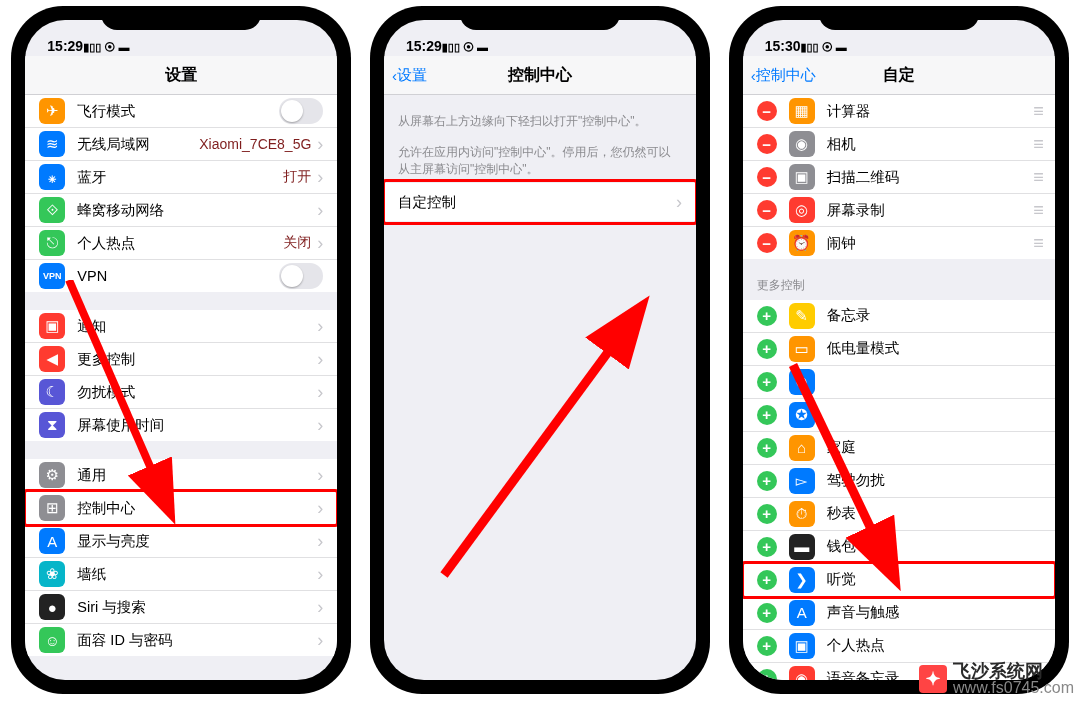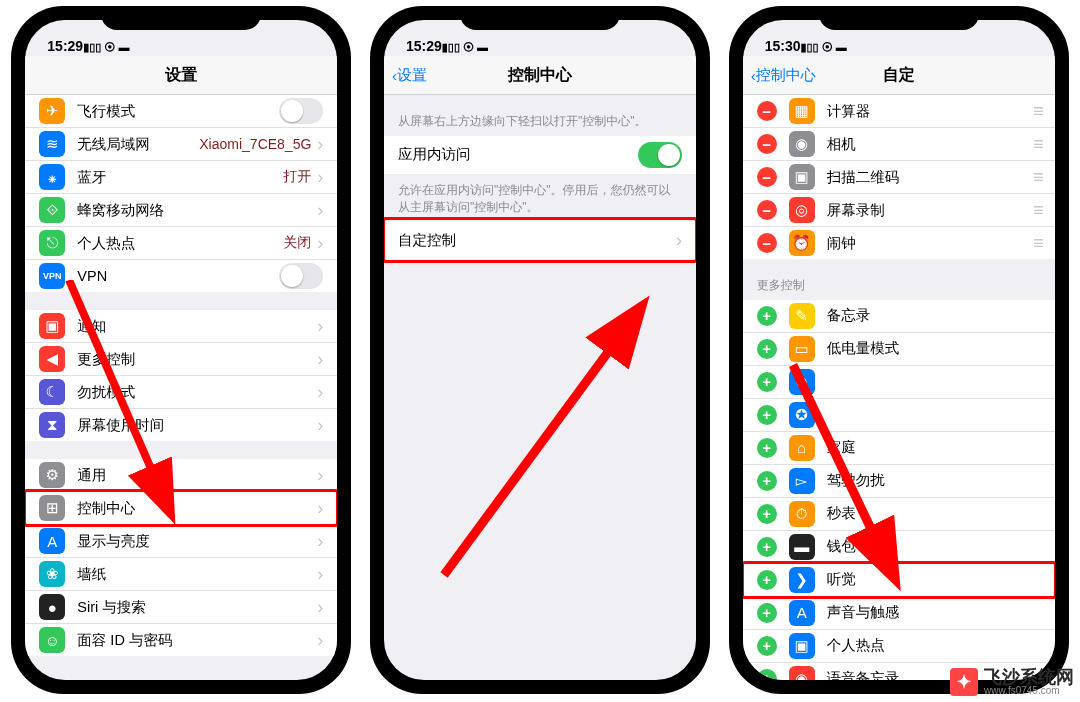--- a/index.html
+++ b/index.html
@@ -270,28 +270,20 @@
     <div class="statusbar">
       <span>15:29</span>
       <span class="right">▮▯▯ ⦿ ▬</span>
     </div>
     <div class="navbar">
       <span class="back">‹<span>设置</span></span>
       <span>控制中心</span>
     </div>
     <div class="content" style="position:relative">
       <div class="group-header">从屏幕右上方边缘向下轻扫以打开"控制中心"。</div>
-      <div class="list">
-        <div class="row" style="height:38px">
-          <span class="label">应用内访问</span>
-          <span class="toggle on">
-                <span class="knob"></span>
-              </span>
-        </div>
-      </div>
       <div class="group-header small">允许在应用内访问"控制中心"。停用后，您仍然可以从主屏幕访问"控制中心"。</div>
       <div class="list" style="position:relative">
         <div class="row" style="height:38px">
           <span class="label">自定控制</span>
           <span class="chev">›</span>
           <div class="highlight-box" style="left:-2px; right:-2px; top:-4px; bottom:-4px;"></div>
         </div>
       </div>
       <svg class="arrow-svg" style="left:20px; top:190px; width:280px; height:300px;">
         <defs>
@@ -422,15 +414,15 @@
     </div>
   </div>
 </div>
 
 </div>
 
 <div class="watermark">
   <span class="wm-icon">✦</span>
   <span style="display:flex;flex-direction:column;line-height:1;">
     <span>飞沙系统网</span>
-    <span style="font-size:10px;font-weight:400;color:#888">www.fs0745.com</span>
+    <span style="font-size:16px;font-weight:400;color:#888">www.fs0745.com</span>
   </span>
 </div>
 
 </body></html>

